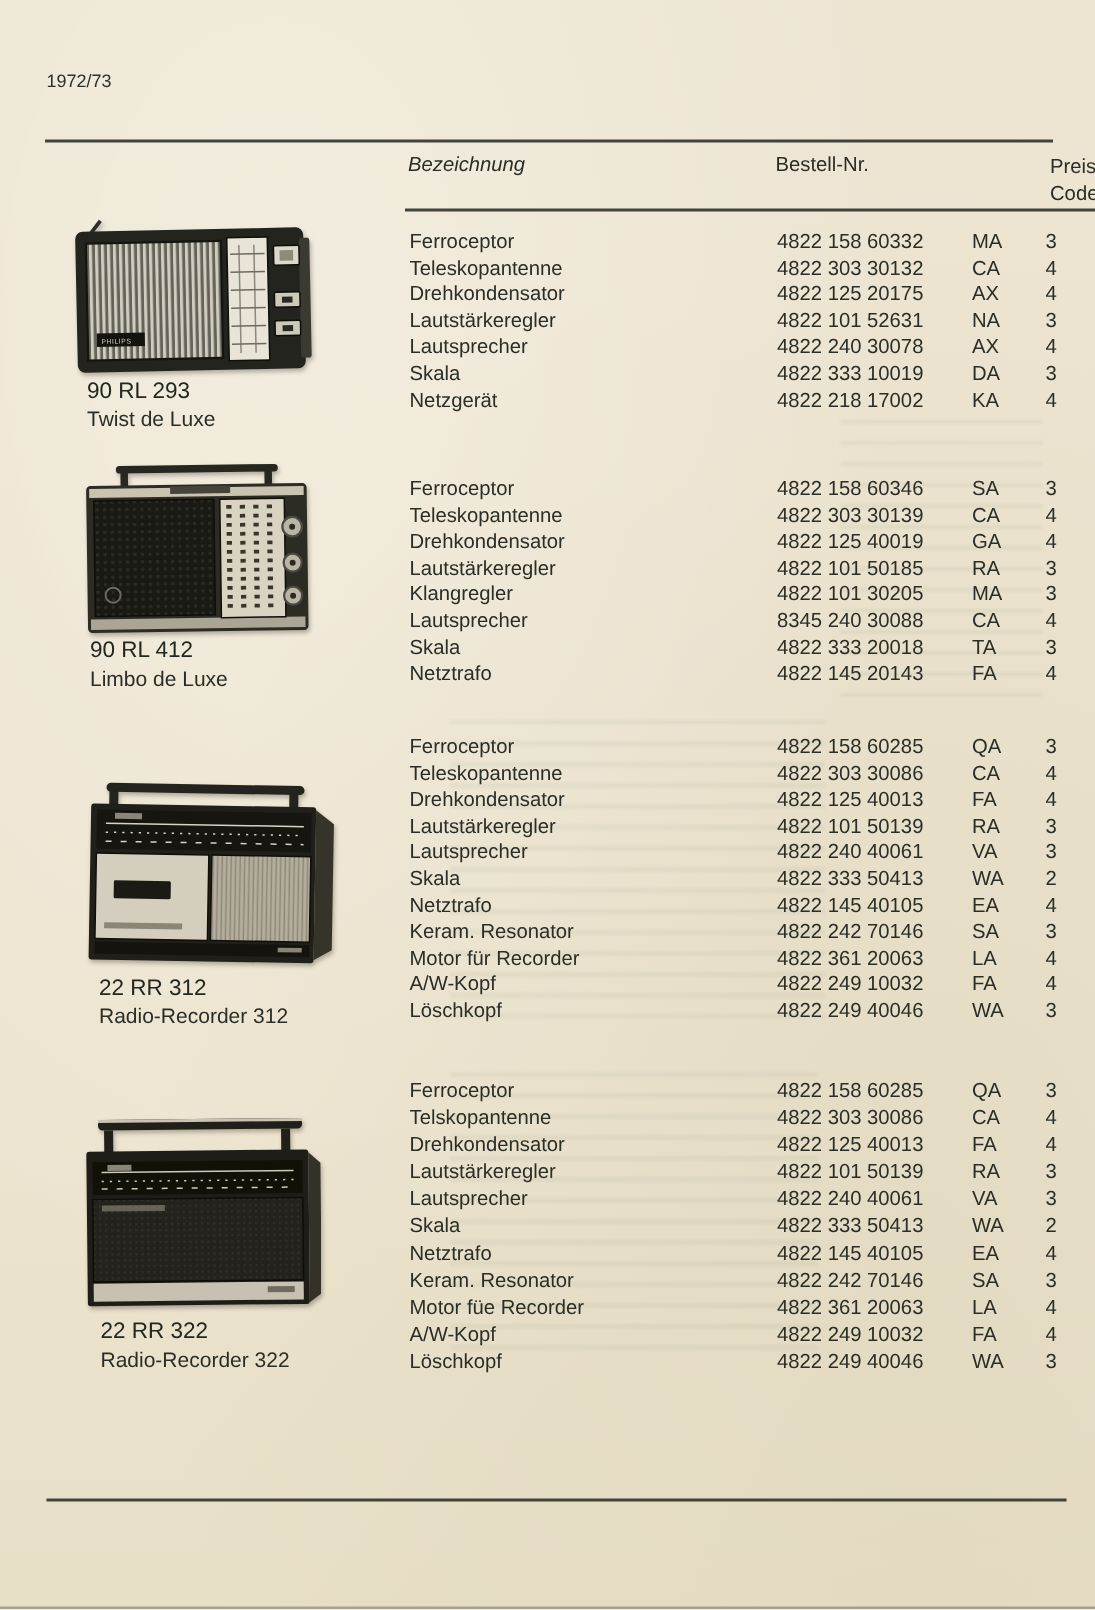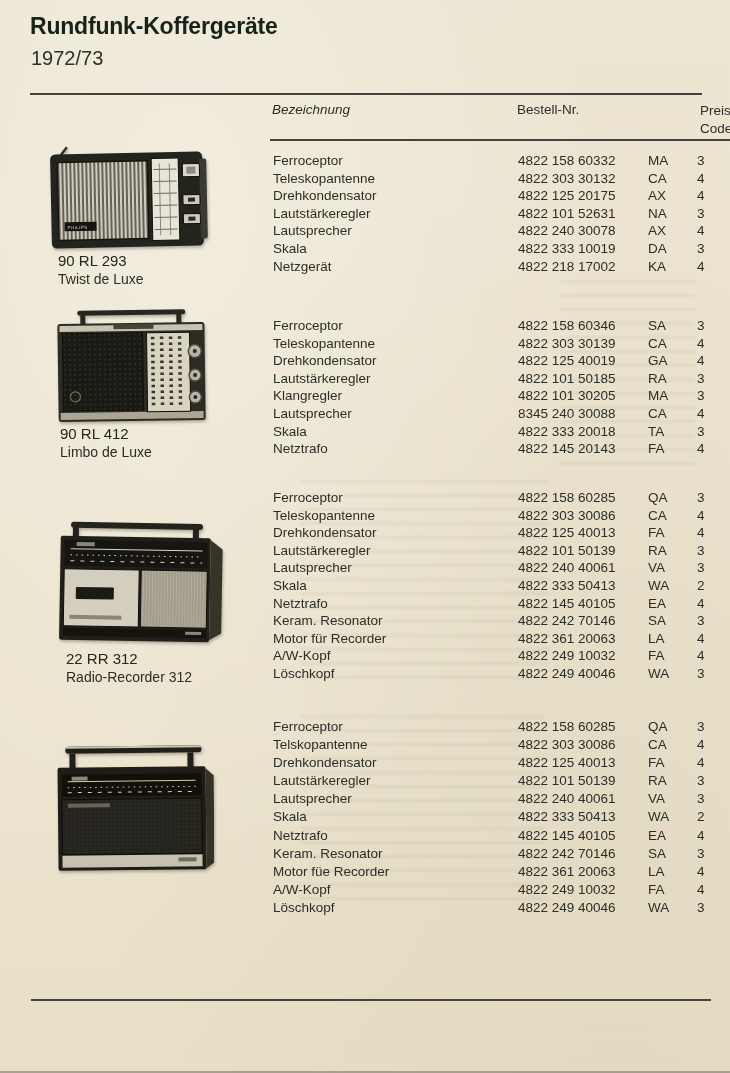--- a/index.html
+++ b/index.html
@@ -9,21 +9,21 @@
     color:#2a2e27;
     background:
       radial-gradient(ellipse at 25% 20%, rgba(255,255,255,0.30), rgba(255,255,255,0) 55%),
       radial-gradient(ellipse at 85% 75%, rgba(160,145,105,0.10), rgba(160,145,105,0) 60%),
       linear-gradient(180deg,#ece5d2 0%, #ece4cf 70%, #e8dfc7 100%);
   }
   .title{
     position:absolute; left:30px; top:13px; margin:0;
     font-size:23px; font-weight:bold; letter-spacing:-0.2px; color:#17231a;
   }
-  .subtitle{position:absolute; left:31px; top:47px; font-size:20px; color:#2c322a;}
+  .subtitle{position:absolute; left:31px; top:47px; font-size:12px; color:#2c322a;}
   .rule{position:absolute; background:#41443d;}
   .rule-top{left:30px; top:93px; width:672px; height:2.4px;}
   .rule-subheader{left:270px; top:139px; width:460px; height:1.8px;}
   .rule-bottom{left:31px; top:999px; width:680px; height:2.2px;}
   .col-header{position:absolute; font-size:13.5px; color:#2a2e27;}
   .h-bez{left:272px; top:102px;font-style:italic;}
   .h-nr{left:517px; top:102px;}
   .h-preis{left:663px; top:102px; line-height:17.5px;margin-left:37px;}
   .parts{position:absolute; left:273px; width:450px;}
   .part-row{position:relative; height:17.6px;}
@@ -52,21 +52,20 @@
   .page-number{position:absolute; left:42px; top:1078px; font-size:15px; color:#2a2e27;}
   .bottom-edge{position:absolute; left:0; bottom:0; width:730px; height:2px;
     background:rgba(70,70,62,0.40);}
   .brandtext{font-family:"Liberation Sans",sans-serif; font-size:4.5px; fill:#d6d2c4; letter-spacing:0.4px;}
 </style>
 </head>
 <body>
 
 <div class="page">
 
-  <h1 class="title">Rundfunk-Koffergeräte</h1>
   <div class="subtitle">1972/73</div>
 
   <div class="rule rule-top"></div>
 
   <div class="col-header h-bez">Bezeichnung</div>
   <div class="col-header h-nr">Bestell-Nr.</div>
   <div class="col-header h-preis">
     <div>Preis-</div>
     <div>Code</div>
   </div>
@@ -374,20 +373,24 @@
           <line x1="14" y1="49" x2="142" y2="49" stroke-dasharray="4,6"></line>
         </g>
         <rect x="18" y="33" width="16" height="4" fill="#8a8577"></rect>
         <rect x="8" y="56" width="140" height="55" fill="url(#weave4)" stroke="#0e0d08"></rect>
         <rect x="14" y="60" width="42" height="4" fill="#8a8577" opacity="0.65"></rect>
         <rect x="8" y="112" width="140" height="12" fill="#c6c1b0"></rect>
         <rect x="124" y="115" width="18" height="4" fill="#6e6a5d"></rect>
       </g>
     </svg>
   </figure>
+  <div class="prod-label l4">
+    <div class="model">22 RR 322</div>
+    <div class="pname">Radio-Recorder 322</div>
+  </div>
   <div class="parts t4 parts-4">
       <div class="part-row">
         <span class="col-name">Ferroceptor</span>
         <span class="col-nr">4822 158 60285</span>
         <span class="col-code">QA</span>
         <span class="col-num">3</span>
       </div>
       <div class="part-row">
         <span class="col-name">Telskopantenne</span>
         <span class="col-nr">4822 303 30086</span>

